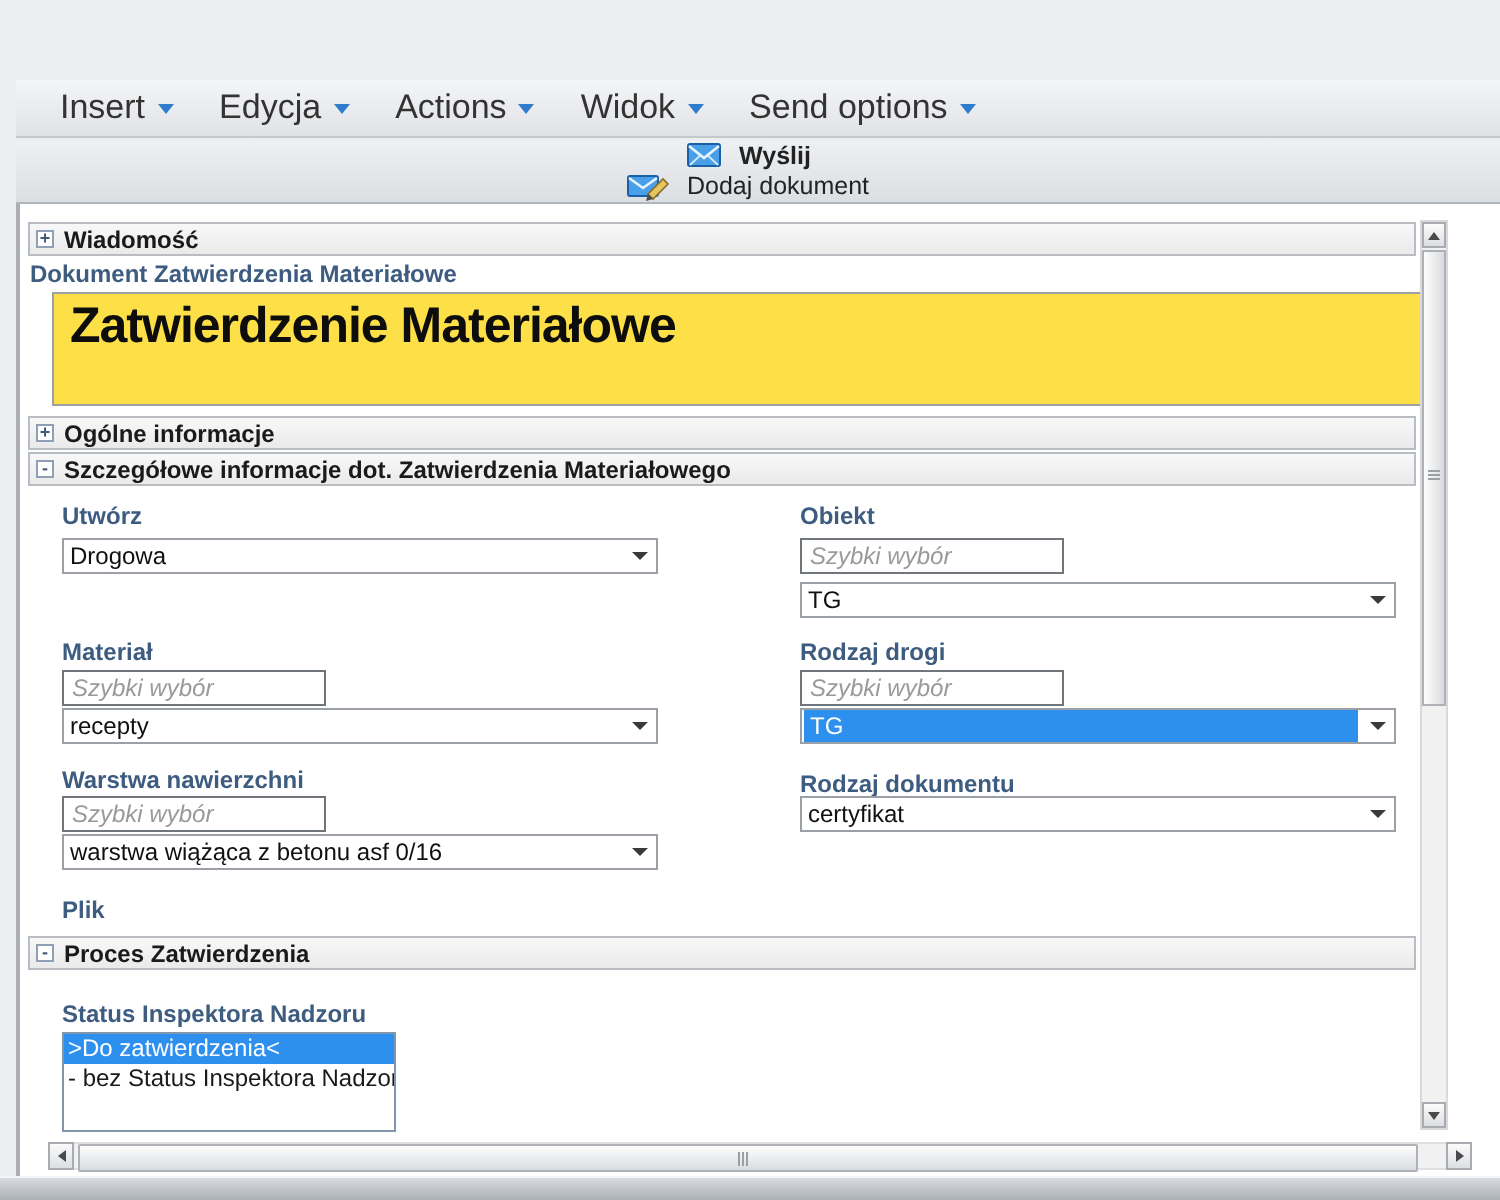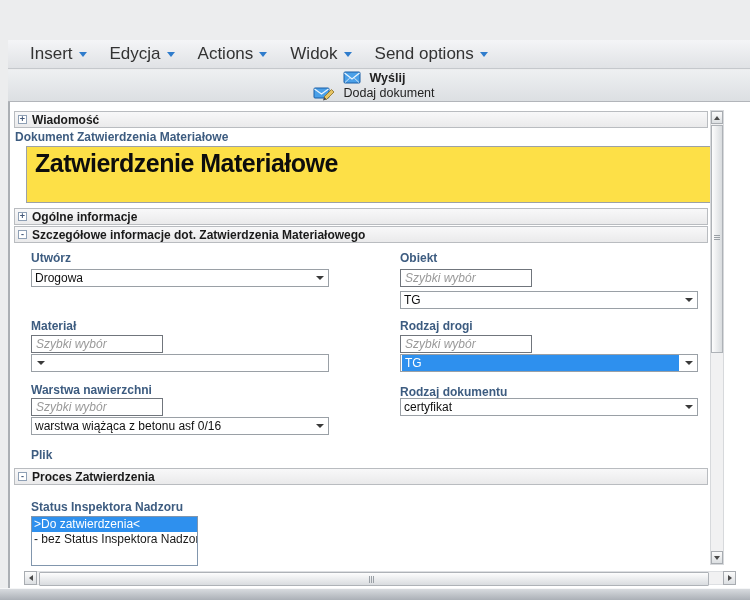--- a/index.html
+++ b/index.html
@@ -238,20 +238,21 @@
     <div class="select" style="left:390px;top:189px;">
       <span class="txt">TG</span>
       <span class="arrow-zone">
           <span class="arrow"></span>
         </span>
     </div>
 
     <div class="navy-label" style="left:21px;top:217px;">Materiał</div>
     <div class="quickbox" style="left:21px;top:233px;">Szybki wybór</div>
     <div class="select" style="left:21px;top:252px;">
+      <span class="txt">recepty</span>
       <span class="arrow-zone">
           <span class="arrow"></span>
         </span>
     </div>
 
     <div class="navy-label" style="left:390px;top:217px;">Rodzaj drogi</div>
     <div class="quickbox" style="left:390px;top:233px;">Szybki wybór</div>
     <div class="select highlight" style="left:390px;top:252px;">
       <span class="txt">TG</span>
       <span class="arrow-zone">

